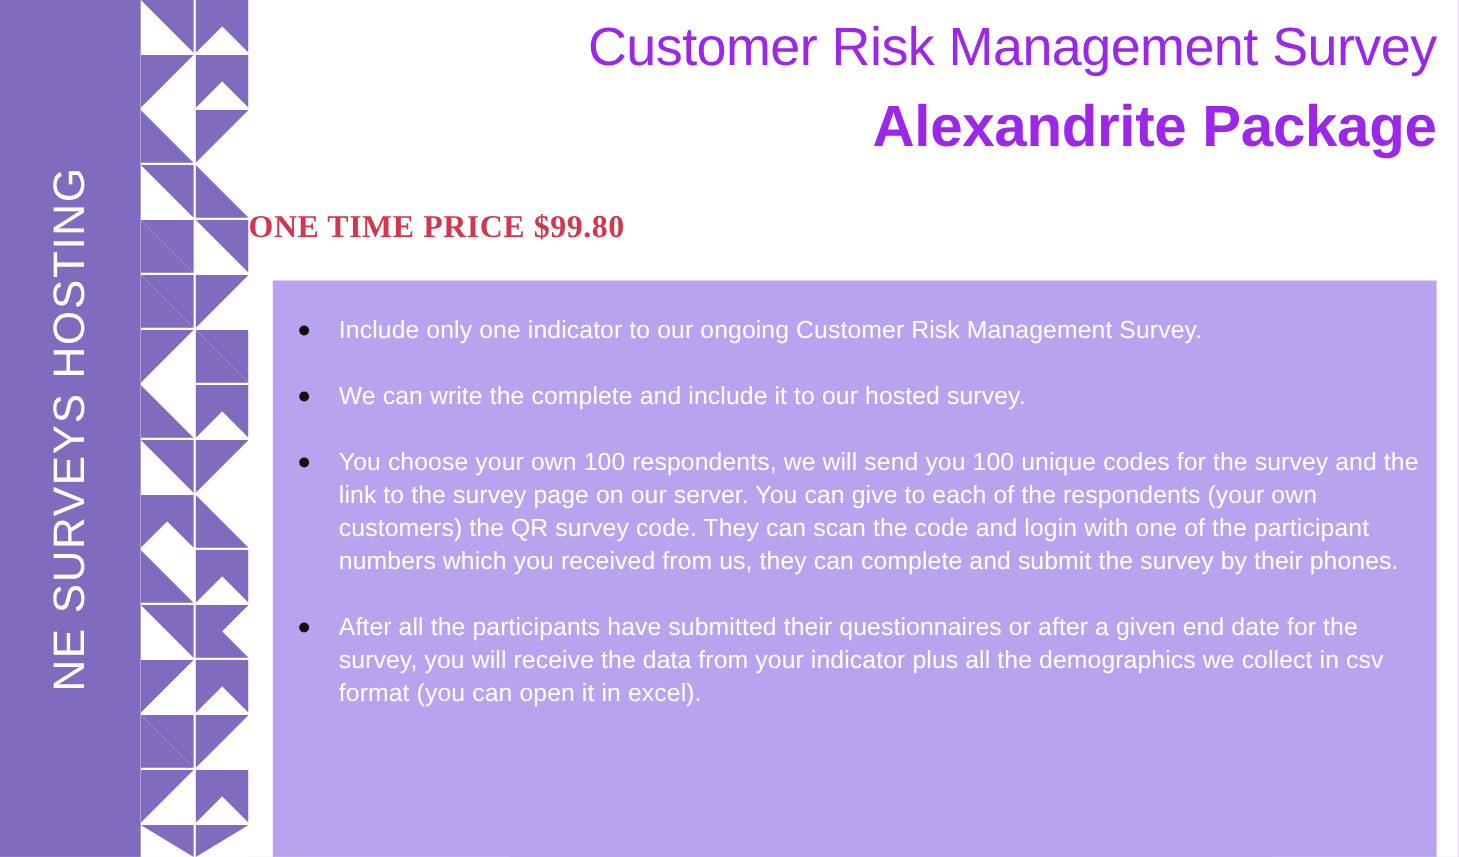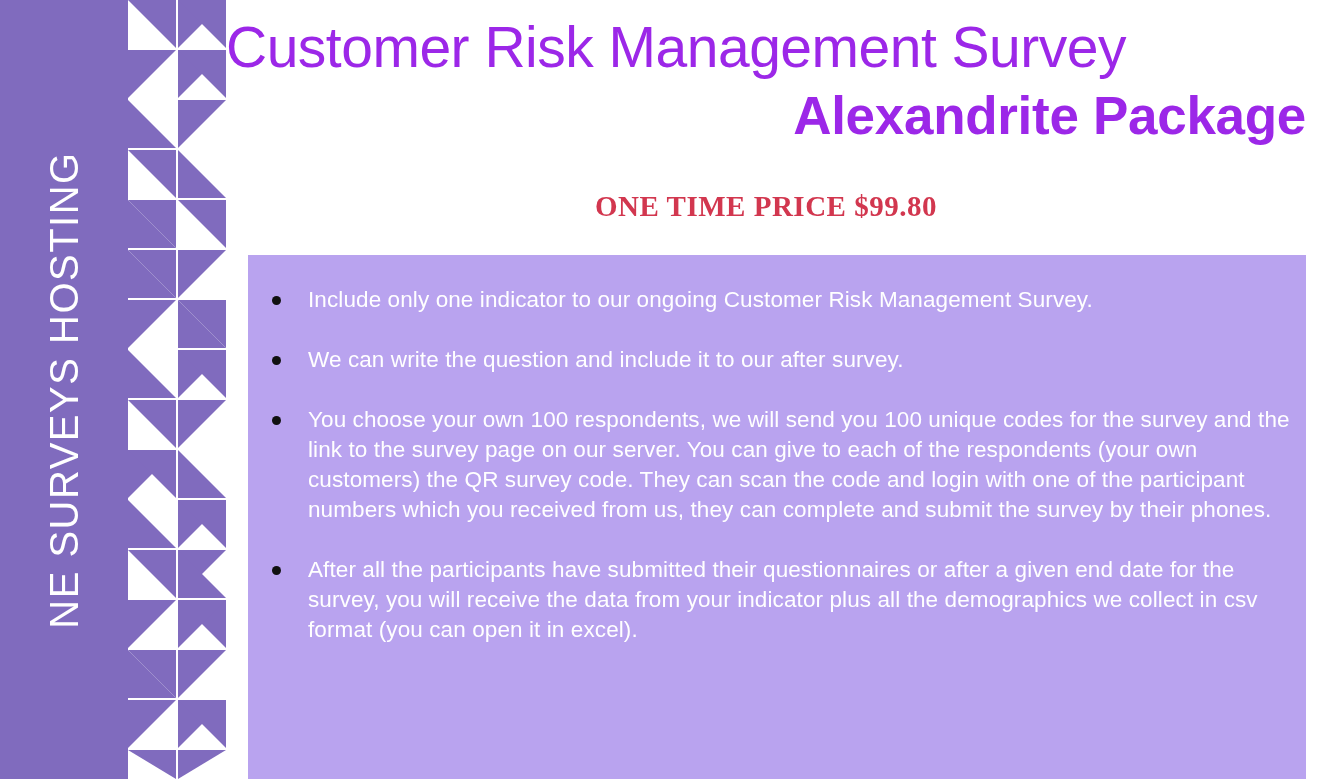--- a/index.html
+++ b/index.html
@@ -59,22 +59,22 @@
     left: 226px;
     top: 0;
     width: 1100px;
     height: 250px;
   }
   #title-line-1 {
     position: absolute;
     left: 0;
     top: 18px;
     width: 1080px;
-    text-align: left;
-    font-size: 57px;
+    text-align: right;
+    font-size: 49px;
     font-weight: 400;
     color: #9c27e8;
     letter-spacing: -0.5px;
     line-height: 1.05;
     font-family: "Liberation Sans", sans-serif;
   }
   #title-line-2 {
     position: absolute;
     left: 0;
     top: 88px;
@@ -85,21 +85,21 @@
     color: #9c27e8;
     letter-spacing: -0.3px;
     line-height: 1.05;
     font-family: "Liberation Sans", sans-serif;
   }
   #price-line {
     position: absolute;
     left: 0;
     top: 190px;
     width: 1080px;
-    text-align: center;
+    text-align: left;
     font-family: "Liberation Serif", serif;
     font-weight: bold;
     font-size: 29px;
     color: #d2374f;
     letter-spacing: 0.5px;
   }
 
   
   #content-panel {
     position: absolute;
@@ -219,21 +219,21 @@
 </div>
 
 <div id="content-panel">
   <ul id="feature-list">
     <li>
       <span class="bullet-dot"></span>
       <span>Include only one indicator to our ongoing Customer Risk Management Survey.</span>
     </li>
     <li>
       <span class="bullet-dot"></span>
-      <span>We can write the question and include it to our after survey.</span>
+      <span>We can write the complete and include it to our hosted survey.</span>
     </li>
     <li>
       <span class="bullet-dot"></span>
       <span>You choose your own 100 respondents, we will send you 100 unique codes for the survey and the link to the survey page on our server. You can give to each of  the respondents (your own customers) the QR survey code. They can scan the code and login with one of the participant numbers which you received from us, they can complete and submit the survey by their phones.</span>
     </li>
     <li>
       <span class="bullet-dot"></span>
       <span>After all the participants have submitted their questionnaires or after a given end date for the survey, you will receive the data from your indicator plus all the demographics we collect in csv format (you can open it in excel).</span>
     </li>
   </ul>

